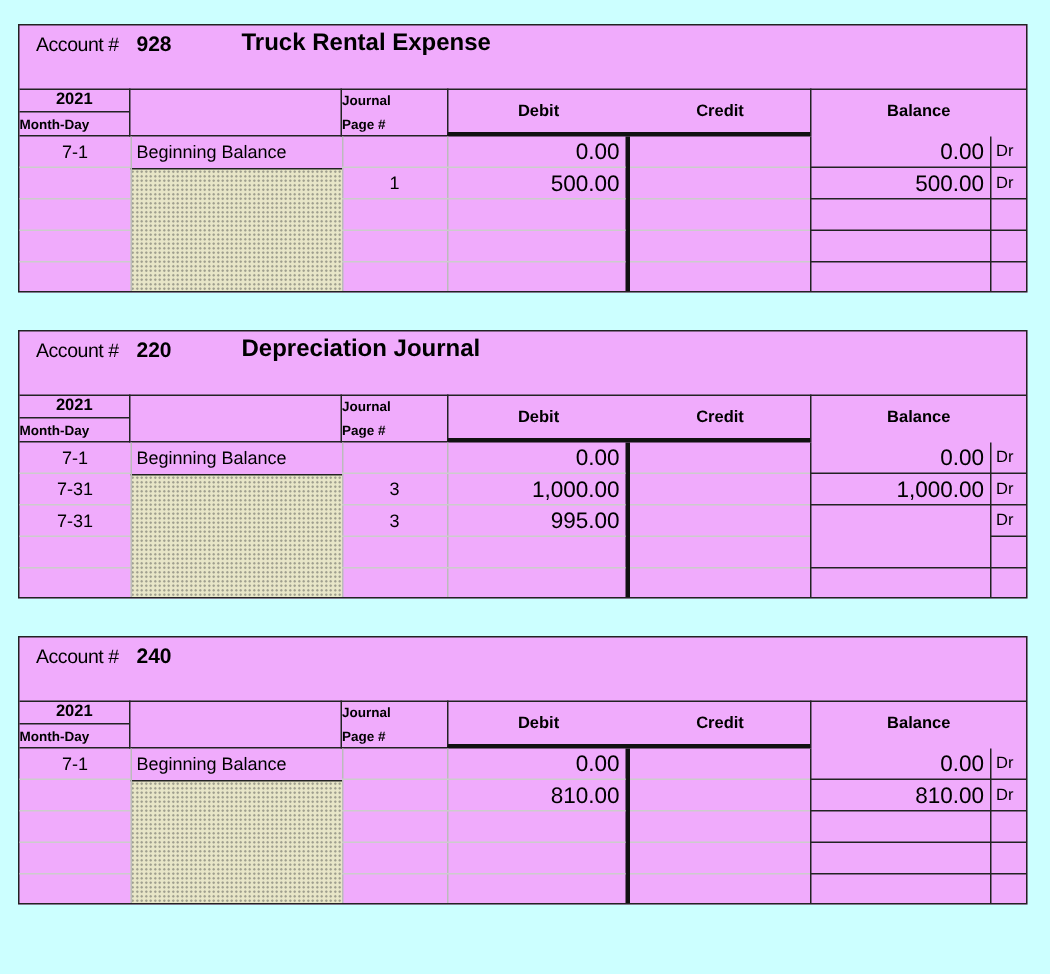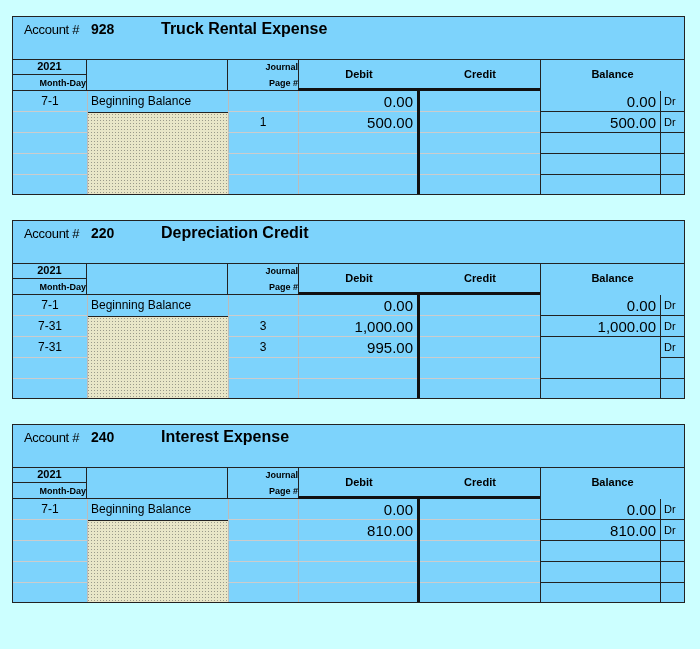--- a/index.html
+++ b/index.html
@@ -8,34 +8,34 @@
       background: #ccffff;
       position: relative;
       font-family: "Liberation Sans", sans-serif;
       overflow: hidden;
     }
     .ledger {
       position: absolute;
       left: 12px;
       width: 673px;
       height: 179px;
-      background: #7dd3fc;
+      background: #f0abfc;
       border: 1.5px solid #222;
       box-sizing: border-box;
       padding-left: 12px;
     }
     .ledger-head {
       position: absolute; left: 0; top: 0; right: 0; height: 42px;
       border-bottom: 1.5px solid #222;
     }
     .acct-label { position: absolute; left: 11px; top: 5px; font-size: 13px; color: #000; letter-spacing: -0.3px; }
     .acct-num { position: absolute; left: 78px; top: 4px; font-size: 14px; font-weight: bold; }
     .acct-title { position: absolute; left: 148px; top: 3px; font-size: 16px; font-weight: bold; }
     .hdr-text { font-size: 11px; font-weight: bold; text-align: center; position: absolute; left: 0; right: 0; }
-    .hdr-small { font-size: 9px; font-weight: bold; text-align: right; position: absolute; left: 0; right: 0; }
+    .hdr-small { font-size: 9px; font-weight: bold; text-align: left; position: absolute; left: 0; right: 0; }
 
     
     .colhdr { position: absolute; top: 42px; height: 32px; box-sizing: border-box; }
     .rows { position: absolute; top: 74px; left: 0; right: 0; bottom: 0; }
     .row { position: absolute; left: 0; right: 0; height: 21px; }
     .cell { position: absolute; top: 0; height: 21px; box-sizing: border-box; font-size: 12px; line-height: 20px; }
     .num { font-size: 15px; text-align: right; padding-right: 4px; line-height: 21px; }
     .dr { font-size: 11px; padding-left: 4px; line-height: 21px; }
     .dotted {
       background-color: #e8e6c8;
@@ -132,21 +132,21 @@
     <div class="cell dr" style="left: 647px; right: 0px; border-bottom: none;"></div>
   </div>
 </div>
     </div>
   </div>
 
   <div class="ledger" style="top: 220px;">
     <div class="ledger-head">
       <span class="acct-label">Account #</span>
       <span class="acct-num">220</span>
-      <span class="acct-title">Depreciation Credit</span>
+      <span class="acct-title">Depreciation Journal</span>
     </div>
 
     <div class="colhdr" style="left:0;width:74px;border-right:1.5px solid #222;border-bottom:1.5px solid #222;">
       <div style="position:absolute;left:0;right:0;top:0;height:15px;border-bottom:1.5px solid #222;"></div>
       <span class="hdr-text" style="top:1px;">2021</span>
       <span class="hdr-small" style="top:19px;">Month-Day</span>
     </div>
     <div class="colhdr" style="left:74px;width:141px;border-right:1.5px solid #222;border-bottom:1.5px solid #222;"></div>
     <div class="colhdr" style="left:215px;width:70px;border-bottom:1.5px solid #222;">
       <span class="hdr-small" style="top:3px;">Journal</span>
@@ -218,21 +218,20 @@
     <div class="cell dr" style="left: 647px; right: 0px; border-bottom: none;"></div>
   </div>
 </div>
     </div>
   </div>
 
   <div class="ledger" style="top: 424px;">
     <div class="ledger-head">
       <span class="acct-label">Account #</span>
       <span class="acct-num">240</span>
-      <span class="acct-title">Interest Expense</span>
     </div>
 
     <div class="colhdr" style="left:0;width:74px;border-right:1.5px solid #222;border-bottom:1.5px solid #222;">
       <div style="position:absolute;left:0;right:0;top:0;height:15px;border-bottom:1.5px solid #222;"></div>
       <span class="hdr-text" style="top:1px;">2021</span>
       <span class="hdr-small" style="top:19px;">Month-Day</span>
     </div>
     <div class="colhdr" style="left:74px;width:141px;border-right:1.5px solid #222;border-bottom:1.5px solid #222;"></div>
     <div class="colhdr" style="left:215px;width:70px;border-bottom:1.5px solid #222;">
       <span class="hdr-small" style="top:3px;">Journal</span>

